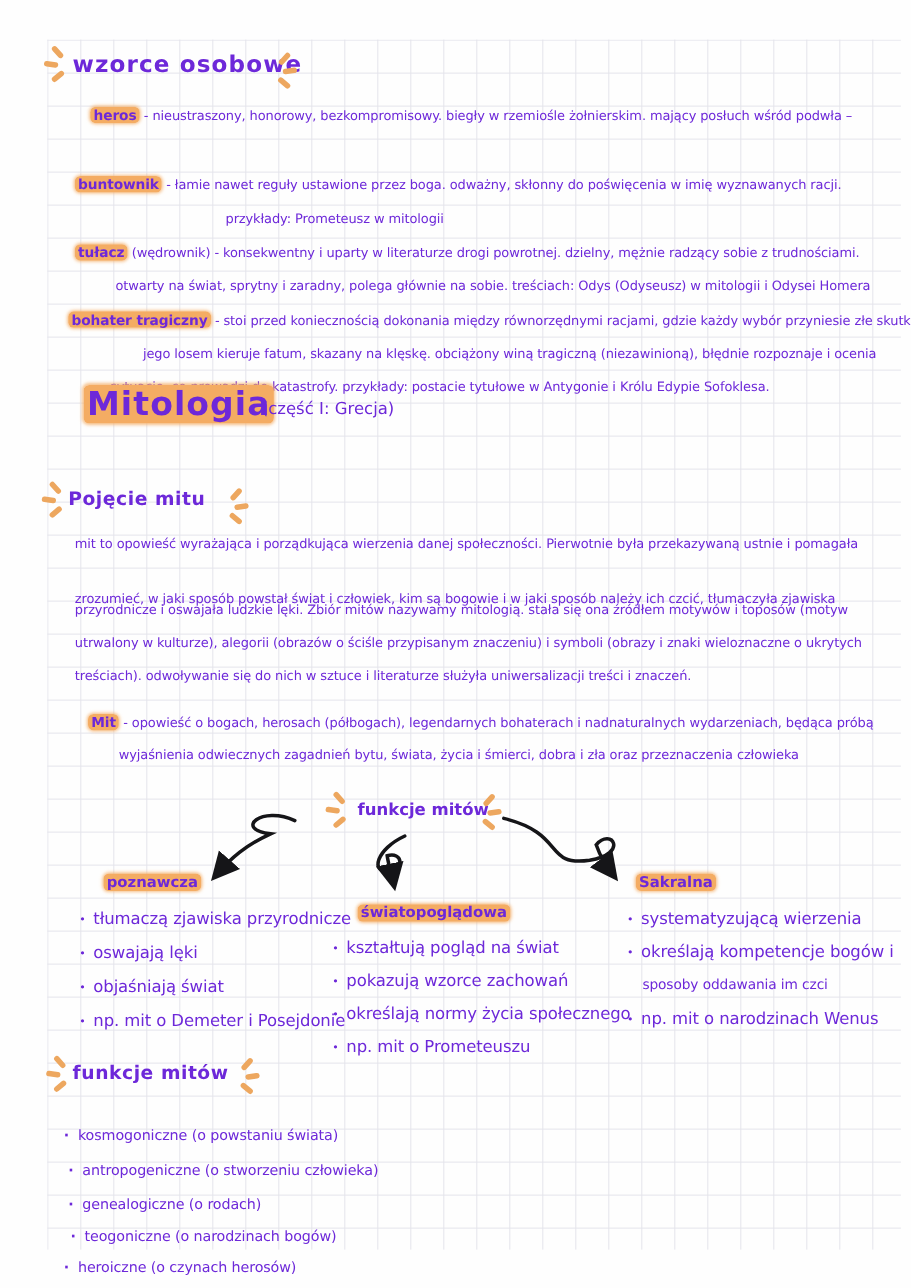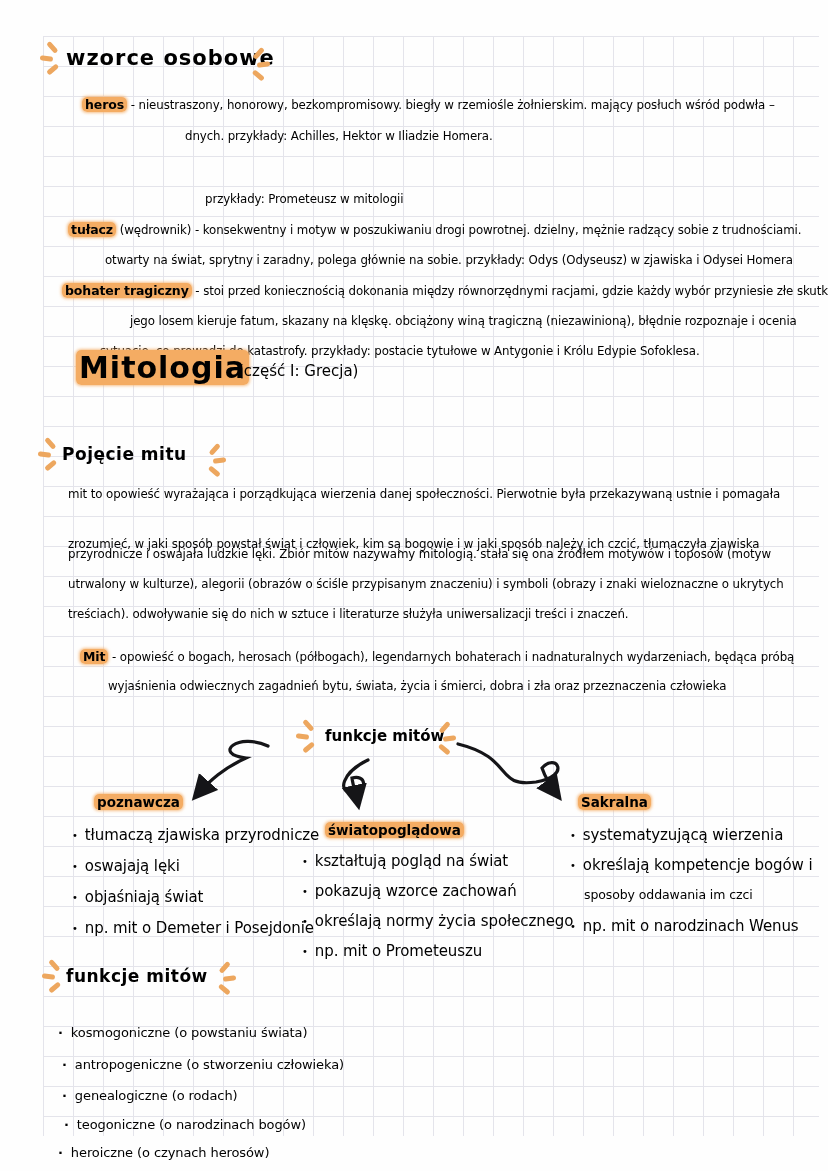--- a/index.html
+++ b/index.html
@@ -1,17 +1,17 @@
 <!DOCTYPE html>
 <html><head>
 <meta charset="utf-8">
 <style>
   html,body{margin:0;padding:0;background:#ffffff;}
   .page{position:relative;width:828px;height:1171px;background:#fefefe;overflow:hidden;
-        font-family:"DejaVu Sans",sans-serif;color:#000000;}
+        font-family:"DejaVu Sans",sans-serif;color:#6d28d9;}
   .grid{position:absolute;left:43px;top:36px;width:776px;height:1100px;
         background-image:
           linear-gradient(to right,#e4e4eb 1px,transparent 1px),
           linear-gradient(to bottom,#e4e4eb 1px,transparent 1px);
         background-size:30px 30px;}
   .abs{position:absolute;white-space:nowrap;}
   .h1{font-size:21px;font-weight:bold;letter-spacing:1px;}
   .h2{font-size:17px;font-weight:bold;letter-spacing:.5px;}
   .h3{font-size:15px;font-weight:bold;}
   .big-title{font-size:30px;font-weight:bold;letter-spacing:1px;}
@@ -49,29 +49,32 @@
   <span class="sparks r" style="left:252px;top:50px;">
       <i></i>
       <i></i>
       <i></i>
     </span>
 
   <div class="abs line" style="left:82px;top:97px;">
     <span class="hl term">heros</span>
     <span>- nieustraszony, honorowy, bezkompromisowy. biegły w rzemiośle żołnierskim. mający posłuch wśród podwła –</span>
   </div>
-  <div class="abs line" style="left:185px;top:129px;">dnych. przykłady: Achilles, Hektor w Iliadzie Homera.</div>
 
+  <div class="abs line" style="left:68px;top:160px;">
+    <span class="hl term">buntownik</span>
+    <span>- łamie nawet reguły ustawione przez boga. odważny, skłonny do poświęcenia w imię wyznawanych racji.</span>
+  </div>
   <div class="abs line" style="left:205px;top:192px;">przykłady: Prometeusz w mitologii</div>
 
   <div class="abs line" style="left:68px;top:222px;">
     <span class="hl term">tułacz</span>
-    <span>(wędrownik) - konsekwentny i motyw w poszukiwaniu drogi powrotnej. dzielny, mężnie radzący sobie z trudnościami.</span>
+    <span>(wędrownik) - konsekwentny i uparty w literaturze drogi powrotnej. dzielny, mężnie radzący sobie z trudnościami.</span>
   </div>
-  <div class="abs line" style="left:105px;top:253px;">otwarty na świat, sprytny i zaradny, polega głównie na sobie. przykłady: Odys (Odyseusz) w zjawiska i Odysei Homera</div>
+  <div class="abs line" style="left:105px;top:253px;">otwarty na świat, sprytny i zaradny, polega głównie na sobie. treściach: Odys (Odyseusz) w mitologii i Odysei Homera</div>
 
   <div class="abs line" style="left:62px;top:283px;">
     <span class="hl term">bohater tragiczny</span>
     <span>- stoi przed koniecznością dokonania między równorzędnymi racjami, gdzie każdy wybór przyniesie złe skutki.</span>
   </div>
   <div class="abs line" style="left:130px;top:314px;">jego losem kieruje fatum, skazany na klęskę. obciążony winą tragiczną (niezawinioną), błędnie rozpoznaje i ocenia</div>
   <div class="abs line" style="left:100px;top:344px;">sytuacje, co prowadzi do katastrofy. przykłady: postacie tytułowe w Antygonie i Królu Edypie Sofoklesa.</div>
 
   <div class="abs big-title" style="left:64px;top:350px;padding-left:12px;">
     <span class="hl">Mitologia</span>

